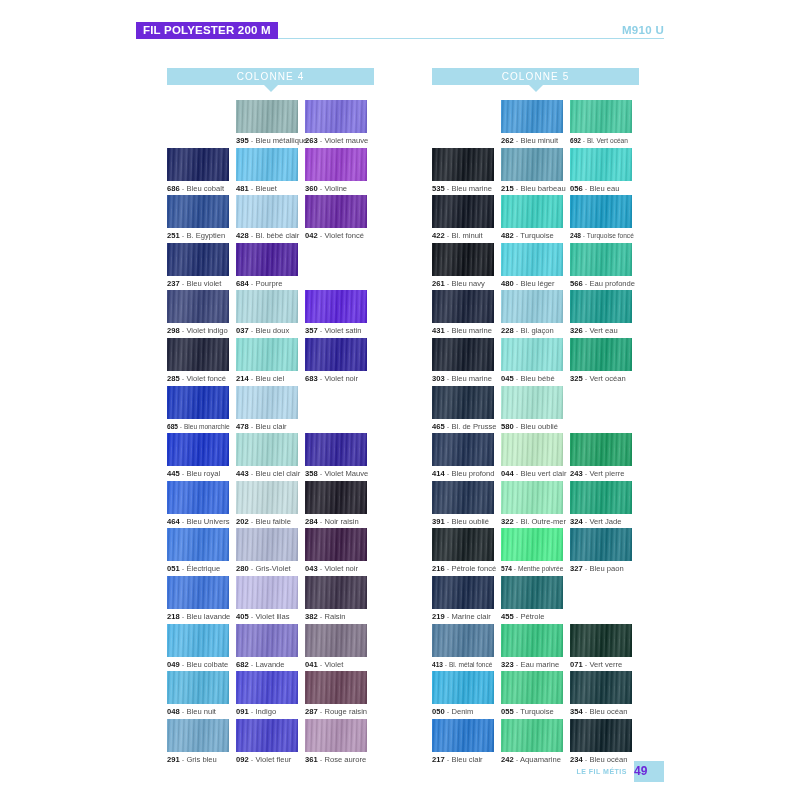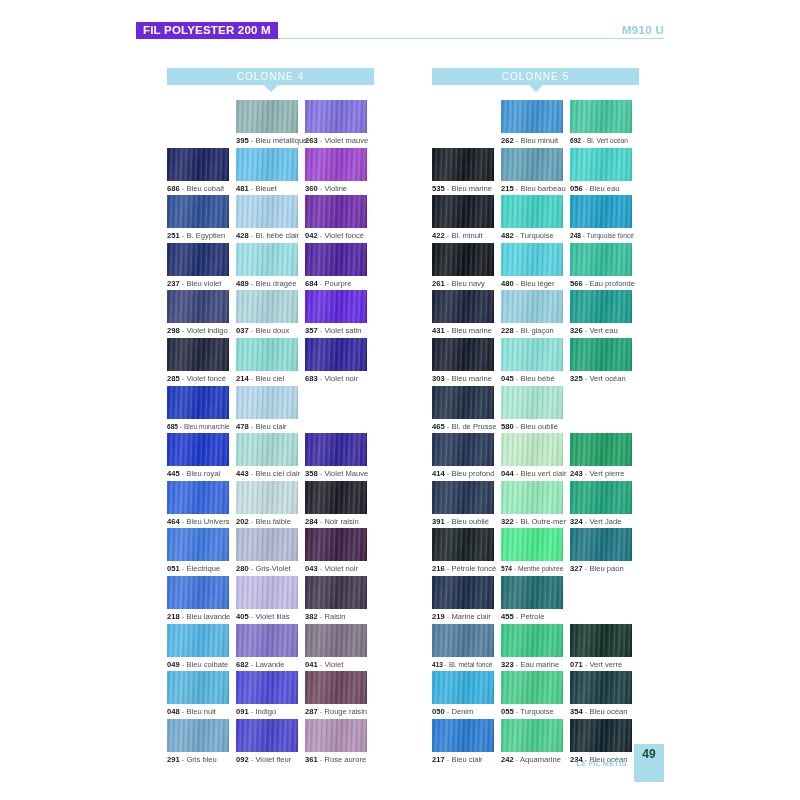--- a/index.html
+++ b/index.html
@@ -152,26 +152,26 @@
   }
   #footer-brand {
     color: #8fd0e6;
     font-size: 7px;
     font-weight: bold;
     letter-spacing: 0.5px;
     margin-right: 7px;
   }
   #footer-page {
     background: #a9dcec;
-    color: #14532d;
+    color: #6d28d9;
     font-size: 12px;
     font-weight: bold;
-    width: 30px; height: 38px;
+    width: 30px; height: 21px;
     line-height: 21px;
-    text-align: center;
+    text-align: left;
   }
 </style>
 </head>
 <body>
 
 <div id="page">
 
   <div id="header">
     <div id="header-rule"></div>
     <div id="header-title-box">FIL POLYESTER 200 M</div>
@@ -223,24 +223,20 @@
               <div class="swatch-chip" style="background: rgb(106, 38, 168);"></div>
               <div class="swatch-label"><span class="swatch-code">042</span><span class="swatch-sep"> - </span><span class="swatch-name">Violet foncé</span></div>
             </div>
           </div>
           <div class="swatch-row">
             <div class="swatch-cell">
               <div class="swatch-chip" style="background: rgb(26, 42, 110);"></div>
               <div class="swatch-label"><span class="swatch-code">237</span><span class="swatch-sep"> - </span><span class="swatch-name">Bleu violet</span></div>
             </div>
             <div class="swatch-cell">
-              <div class="swatch-chip" style="background: rgb(150, 223, 230);"></div>
-              <div class="swatch-label"><span class="swatch-code">489</span><span class="swatch-sep"> - </span><span class="swatch-name">Bleu dragée</span></div>
-            </div>
-            <div class="swatch-cell">
               <div class="swatch-chip" style="background: rgb(74, 27, 158);"></div>
               <div class="swatch-label"><span class="swatch-code">684</span><span class="swatch-sep"> - </span><span class="swatch-name">Pourpre</span></div>
             </div>
           </div>
           <div class="swatch-row">
             <div class="swatch-cell">
               <div class="swatch-chip" style="background: rgb(52, 63, 118);"></div>
               <div class="swatch-label"><span class="swatch-code">298</span><span class="swatch-sep"> - </span><span class="swatch-name">Violet indigo</span></div>
             </div>
             <div class="swatch-cell">

